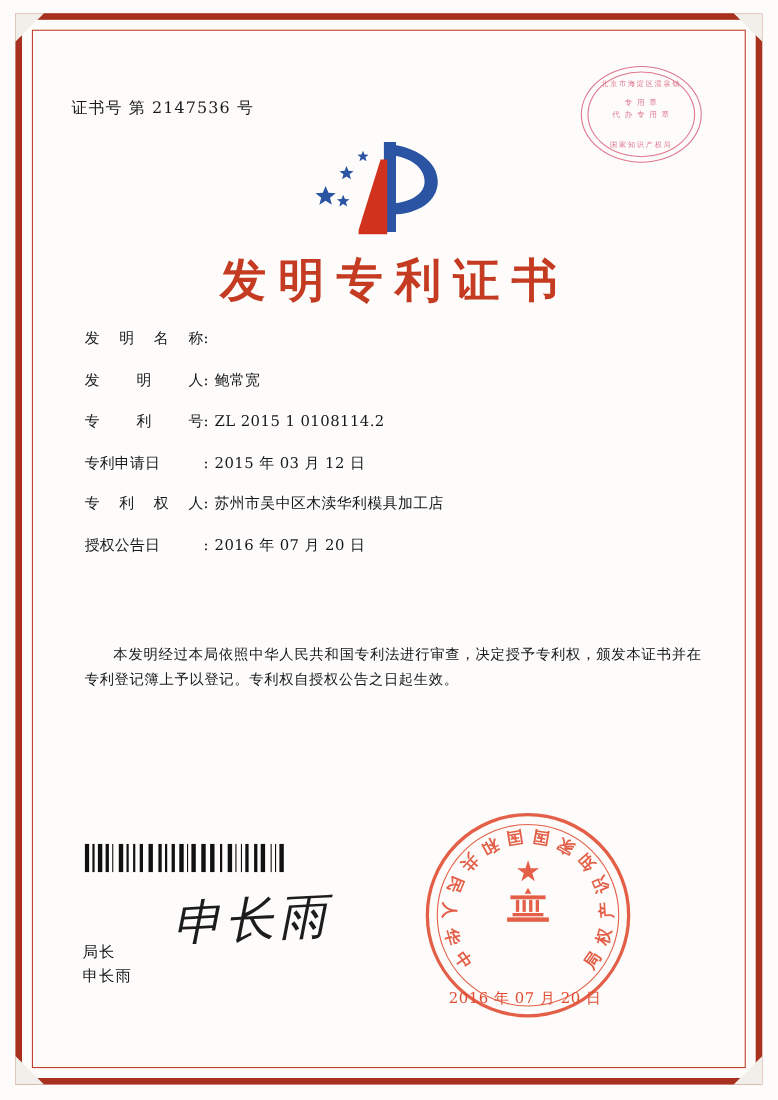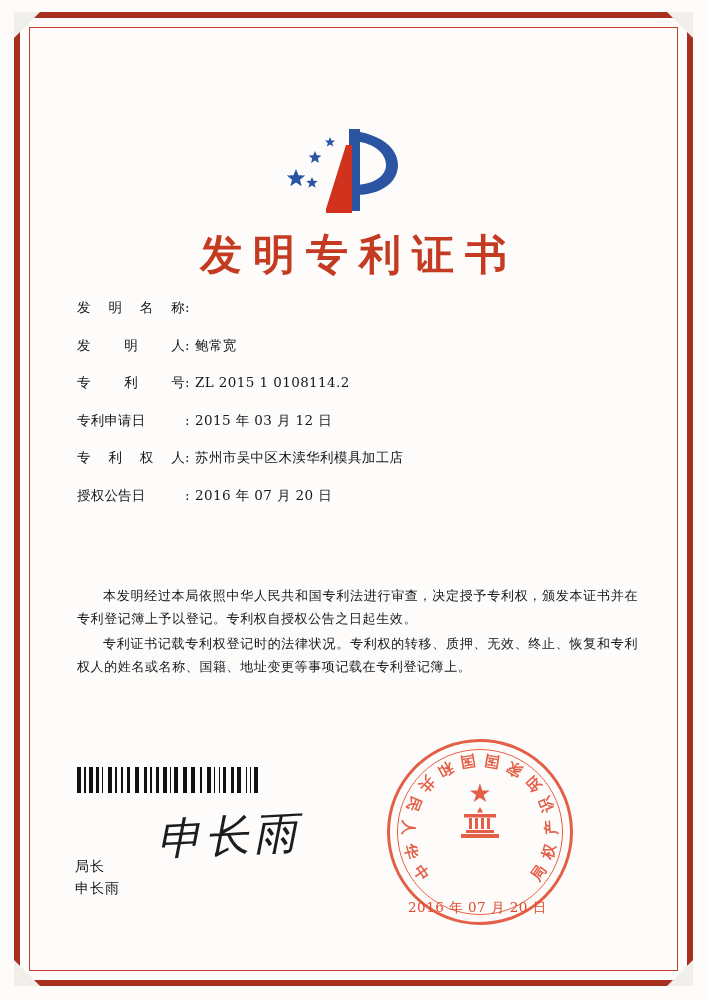--- a/index.html
+++ b/index.html
@@ -303,21 +303,31 @@
 
   <div class="border-outer"></div>
   <div class="border-inner"></div>
   <div class="corner tl"></div>
   <div class="corner tr"></div>
   <div class="corner bl"></div>
   <div class="corner br"></div>
 
   <div class="content">
 
-
+    <div class="cert-no">证书号 第 2147536 号</div>
+
+    <div class="oval-stamp">
+      <div class="ring"></div>
+      <div class="arc-top">北京市海淀区温泉镇</div>
+      <div class="mid">
+        <div>专 用 章</div>
+        <div>代 办 专 用 章</div>
+      </div>
+      <div class="arc-bottom">国家知识产权局</div>
+    </div>
 
     <div class="logo">
       <svg viewBox="0 0 135 92" width="135" height="92" xmlns="http://www.w3.org/2000/svg">
 
         <path d="M70 6 C96 8 116 22 116 40 C116 58 98 70 74 70 L74 60 C92 59 104 51 104 40 C104 27 90 17 70 16 Z" fill="#2b55a3"></path>
         <path d="M67 4 L78 4 L78 86 L67 86 Z" fill="#2b55a3"></path>
 
         <path d="M44 84 L64 20 L70 20 L70 84 Z" fill="#d0321e"></path>
         <path d="M44 84 L70 84 L70 88 L44 88 Z" fill="#d0321e"></path>
 
@@ -384,21 +394,20 @@
       <div class="field-row">
         <div class="field-label">授权公告日</div>
         <div class="field-colon">:</div>
         <div class="field-value">2016 年 07 月 20 日</div>
       </div>
 
     </div>
 
     <div class="paragraphs">
       <p>本发明经过本局依照中华人民共和国专利法进行审查，决定授予专利权，颁发本证书并在专利登记簿上予以登记。专利权自授权公告之日起生效。</p>
-      <p>专利证书记载专利权登记时的法律状况。专利权的转移、质押、无效、终止、恢复和专利权人的姓名或名称、国籍、地址变更等事项记载在专利登记簿上。</p>
     </div>
 
     <div class="barcode" id="barcode"><i style="width: 4px;"></i><i style="width: 1px; background: transparent;"></i><i style="width: 2px;"></i><i style="width: 1px; background: transparent;"></i><i style="width: 4px;"></i><i style="width: 1px; background: transparent;"></i><i style="width: 3px;"></i><i style="width: 1px; background: transparent;"></i><i style="width: 1px;"></i><i style="width: 3px; background: transparent;"></i><i style="width: 4px;"></i><i style="width: 1px; background: transparent;"></i><i style="width: 2px;"></i><i style="width: 2px; background: transparent;"></i><i style="width: 2px;"></i><i style="width: 2px; background: transparent;"></i><i style="width: 3px;"></i><i style="width: 3px; background: transparent;"></i><i style="width: 4px;"></i><i style="width: 3px; background: transparent;"></i><i style="width: 3px;"></i><i style="width: 1px; background: transparent;"></i><i style="width: 2px;"></i><i style="width: 2px; background: transparent;"></i><i style="width: 3px;"></i><i style="width: 2px; background: transparent;"></i><i style="width: 4px;"></i><i style="width: 1px; background: transparent;"></i><i style="width: 1px;"></i><i style="width: 1px; background: transparent;"></i><i style="width: 4px;"></i><i style="width: 3px; background: transparent;"></i><i style="width: 4px;"></i><i style="width: 2px; background: transparent;"></i><i style="width: 4px;"></i><i style="width: 3px; background: transparent;"></i><i style="width: 2px;"></i><i style="width: 3px; background: transparent;"></i><i style="width: 4px;"></i><i style="width: 1px; background: transparent;"></i><i style="width: 1px;"></i><i style="width: 2px; background: transparent;"></i><i style="width: 1px;"></i><i style="width: 1px; background: transparent;"></i><i style="width: 3px;"></i><i style="width: 3px; background: transparent;"></i><i style="width: 3px;"></i><i style="width: 1px; background: transparent;"></i><i style="width: 4px;"></i><i style="width: 3px; background: transparent;"></i><i style="width: 1px;"></i><i style="width: 1px; background: transparent;"></i><i style="width: 1px;"></i><i style="width: 1px; background: transparent;"></i><i style="width: 4px;"></i><i style="width: 3px; background: transparent;"></i></div>
 
     <div class="sign-label">
       <div>局长</div>
       <div>申长雨</div>
     </div>
     <div class="sign-script">申长雨</div>
 

